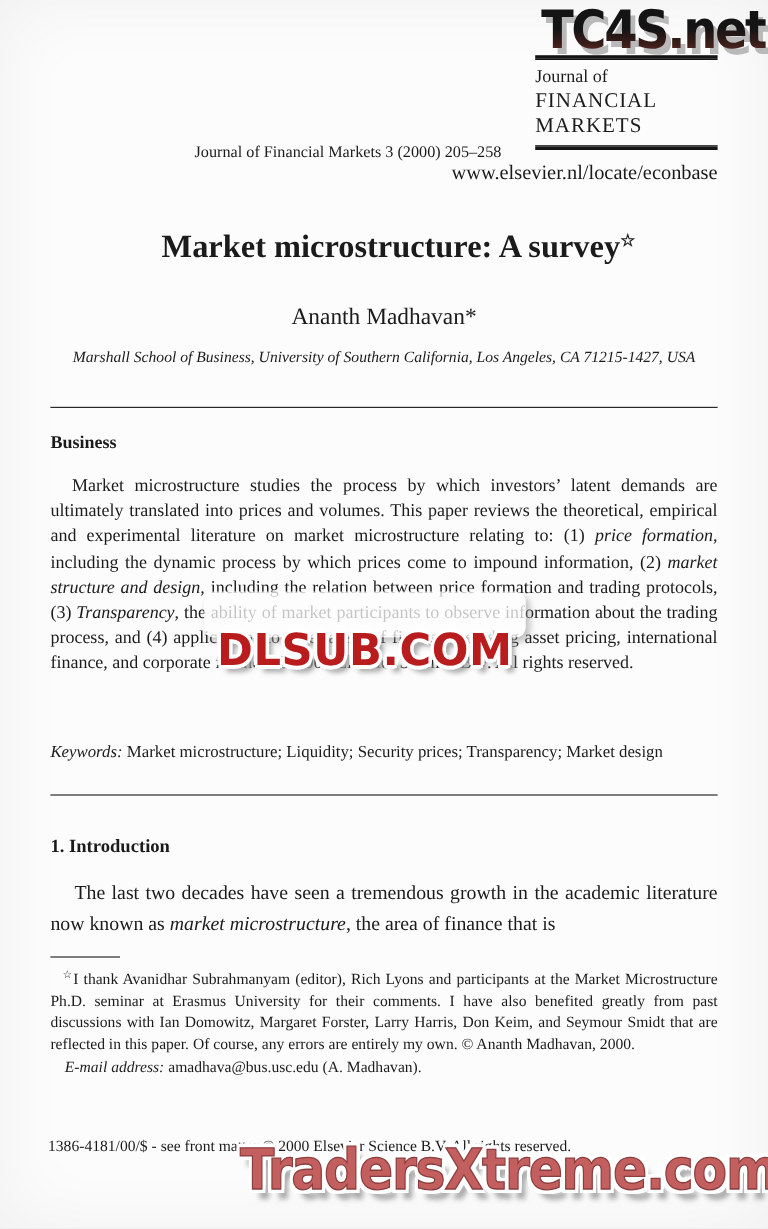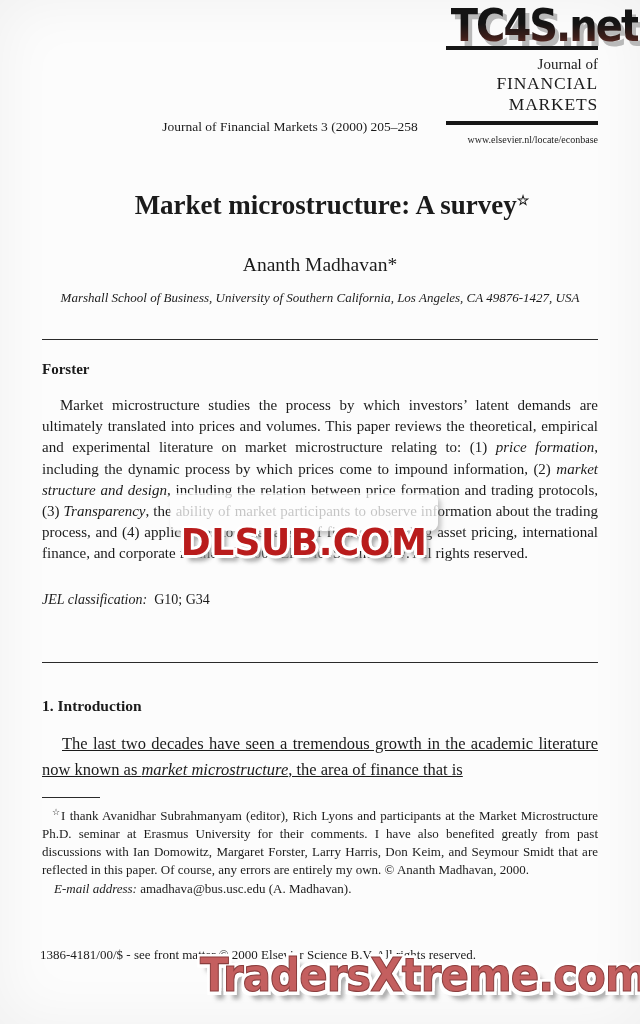--- a/index.html
+++ b/index.html
@@ -7,26 +7,26 @@
   .page {
     position:relative; width:640px; height:1024px; margin:0 auto;
     background:#fcfcfc; overflow:hidden;
     font-family:"Liberation Serif","DejaVu Serif",serif; color:#1b1b1b;
     box-shadow: inset 0 0 60px rgba(0,0,0,0.05);
   }
   
   .elsevier-logo { position:absolute; left:44px; top:40px; width:88px; text-align:center; }
   .elsevier-name { font-size:14px; letter-spacing:0.4px; margin-top:1px; }
   .journal-ref { position:absolute; left:130px; top:119px; width:320px; text-align:center; font-size:13.5px; }
-  .masthead { position:absolute; right:42px; top:46px; width:152px; text-align:right; }
+  .masthead { position:absolute; right:42px; top:46px; width:152px; text-align:left; }
   .mast-rule-top { border-top:3.5px solid #161616; border-bottom:1.2px solid #161616; height:3px; }
   .mast-journal-of { font-size:15px; margin-top:6px; }
   .mast-financial, .mast-markets { font-size:17.5px; letter-spacing:0.8px; }
   .mast-rule-bottom { border-top:1.2px solid #161616; border-bottom:3.5px solid #161616; height:3px; margin-top:6px; }
-  .website { position:absolute; right:42px; top:134px; font-size:10px; }
+  .website { position:absolute; right:42px; top:134px; font-size:17px; }
   
   .wm-top { position:absolute; top:4px; right:2px; font-family:"DejaVu Sans",sans-serif;
             font-weight:bold; font-size:40px; letter-spacing:-2px; line-height:1;
             transform:scaleY(1.1); transform-origin:top right; }
   .wm-top .wm-shadow { position:absolute; left:4px; top:4px; color:#b9b9b9; }
   .wm-top .wm-face { position:relative; color:#241414;
             background:linear-gradient(180deg,#141414 45%,#3c1e1a 72%,#8a4236 100%);
             -webkit-background-clip:text; background-clip:text; -webkit-text-fill-color:transparent; }
   .wm-mid { position:absolute; left:168px; top:488px; width:272px; height:46px; text-align:center; }
   .wm-mid .pill { position:absolute; left:2px; right:2px; top:5px; bottom:3px;
@@ -56,21 +56,21 @@
   .abstract-heading { position:absolute; left:42px; top:361px; font-size:15px; font-weight:bold; }
   .abstract-para { position:absolute; left:42px; top:395px; width:556px; font-size:15px;
                    line-height:21.2px; text-align:justify; text-indent:18px; }
   .jel { position:absolute; left:42px; top:592px; width:556px; font-size:14px; }
   .keywords { position:absolute; left:42px; top:618px; width:556px; font-size:14px;
               line-height:20px; text-align:justify; }
   .ital { font-style:italic;margin-top:13px; }
   
   .intro-heading { position:absolute; left:42px; top:697px; font-size:15.5px; font-weight:bold; }
   .intro-para { position:absolute; left:42px; top:731px; width:556px; font-size:16.5px;
-                line-height:26px; text-align:justify; text-indent:20px;text-decoration:underline; }
+                line-height:26px; text-align:justify; text-indent:20px; }
   
   .fn-rule { position:absolute; left:42px; top:797px; width:58px; border-top:1.3px solid #2a2a2a; }
   .footnotes { position:absolute; left:42px; top:804px; width:556px; font-size:13px;
                line-height:17.8px; }
   .footnotes .fn-thanks { text-align:justify; text-indent:10px; }
   .footnotes sup { font-size:9px; }
   .fn-corresponding { margin-top:2px; text-indent:12px; }
   .fn-email { margin-top:1px; text-indent:12px; }
   
   .imprint { position:absolute; left:40px; top:946px; font-size:13px; line-height:18.5px; }
@@ -93,33 +93,33 @@
     <div class="mast-rule-top"></div>
     <div class="mast-journal-of">Journal of</div>
     <div class="mast-financial">FINANCIAL</div>
     <div class="mast-markets">MARKETS</div>
     <div class="mast-rule-bottom"></div>
   </div>
   <div class="website">www.elsevier.nl/locate/econbase</div>
 
   <h1 class="title"><span>Market microstructure: A survey</span><sup>☆</sup></h1>
   <div class="author"><span>Ananth Madhavan</span><span>*</span></div>
-  <div class="affiliation">Marshall School of Business, University of Southern California, Los Angeles, CA 49876-1427, USA</div>
+  <div class="affiliation">Marshall School of Business, University of Southern California, Los Angeles, CA 71215-1427, USA</div>
 
   <div class="rule rule-1"></div>
 
-  <div class="abstract-heading">Forster</div>
+  <div class="abstract-heading">Business</div>
   <p class="abstract-para"><span>Market microstructure studies the process by which investors’ latent demands are ultimately translated into prices and volumes. This paper reviews the theoretical, empirical and experimental literature on market microstructure relating to: (1) </span><span class="ital">price formation</span><span>, including the dynamic process by which prices come to impound information, (2) </span><span class="ital">market structure and design</span><span>, including the relation between price formation and trading protocols, (3) </span><span class="ital">Transparency</span><span>, the ability of market participants to observe information about the trading process, and (4) applications to other areas of finance including asset pricing, international finance, and corporate finance.  © 2000 Elsevier Science B.V. All rights reserved.</span></p>
 
   <div class="wm-mid">
     <div class="pill"></div>
     <div class="wm-text">DLSUB.COM</div>
   </div>
 
-  <div class="jel"><span class="ital">JEL classification:</span> <span>G10; G34</span></div>
+  <div class="keywords"><span class="ital">Keywords:</span> <span>Market microstructure; Liquidity; Security prices; Transparency; Market design</span></div>
 
   <div class="rule rule-2"></div>
 
   <div class="intro-heading">1. Introduction</div>
   <p class="intro-para"><span>The last two decades have seen a tremendous growth in the academic literature now known as </span><span class="ital">market microstructure</span><span>, the area of finance that is</span></p>
 
   <div class="fn-rule"></div>
   <div class="footnotes">
     <p class="fn-thanks"><sup>☆</sup><span>I thank Avanidhar Subrahmanyam (editor), Rich Lyons and participants at the Market Microstructure Ph.D. seminar at Erasmus University for their comments. I have also benefited greatly from past discussions with Ian Domowitz, Margaret Forster, Larry Harris, Don Keim, and Seymour Smidt that are reflected in this paper. Of course, any errors are entirely my own. © Ananth Madhavan, 2000.</span></p>
     <p class="fn-email"><span class="ital">E-mail address:</span> <span>amadhava@bus.usc.edu (A. Madhavan).</span></p>

